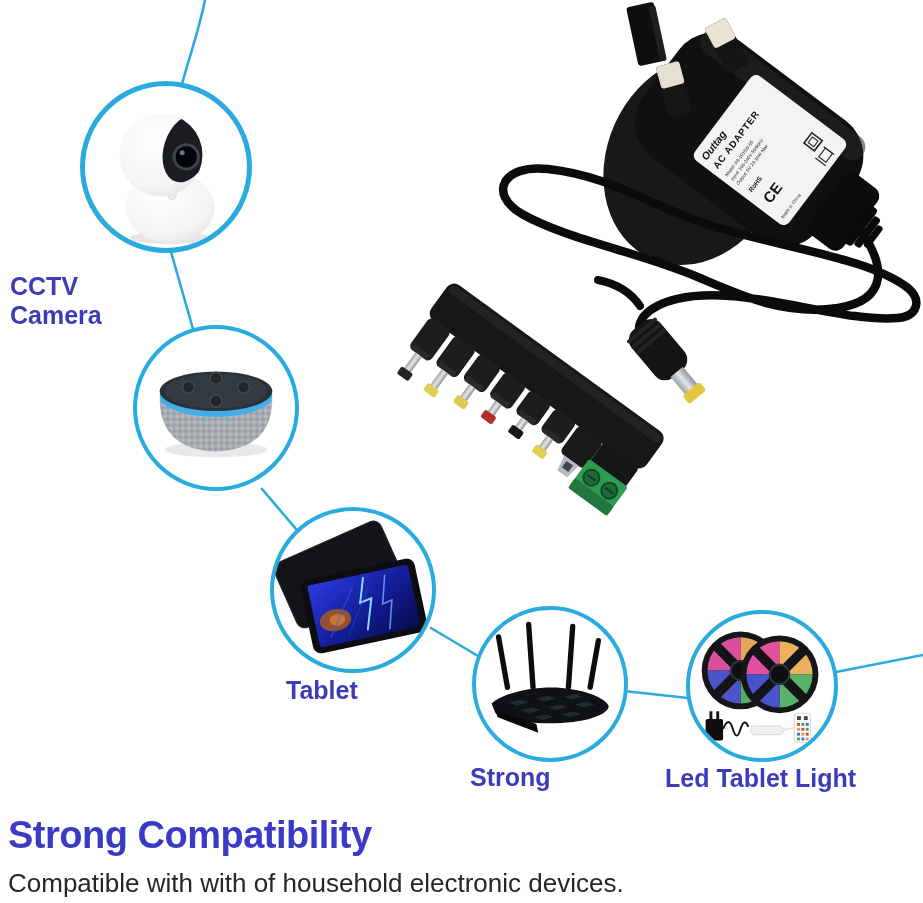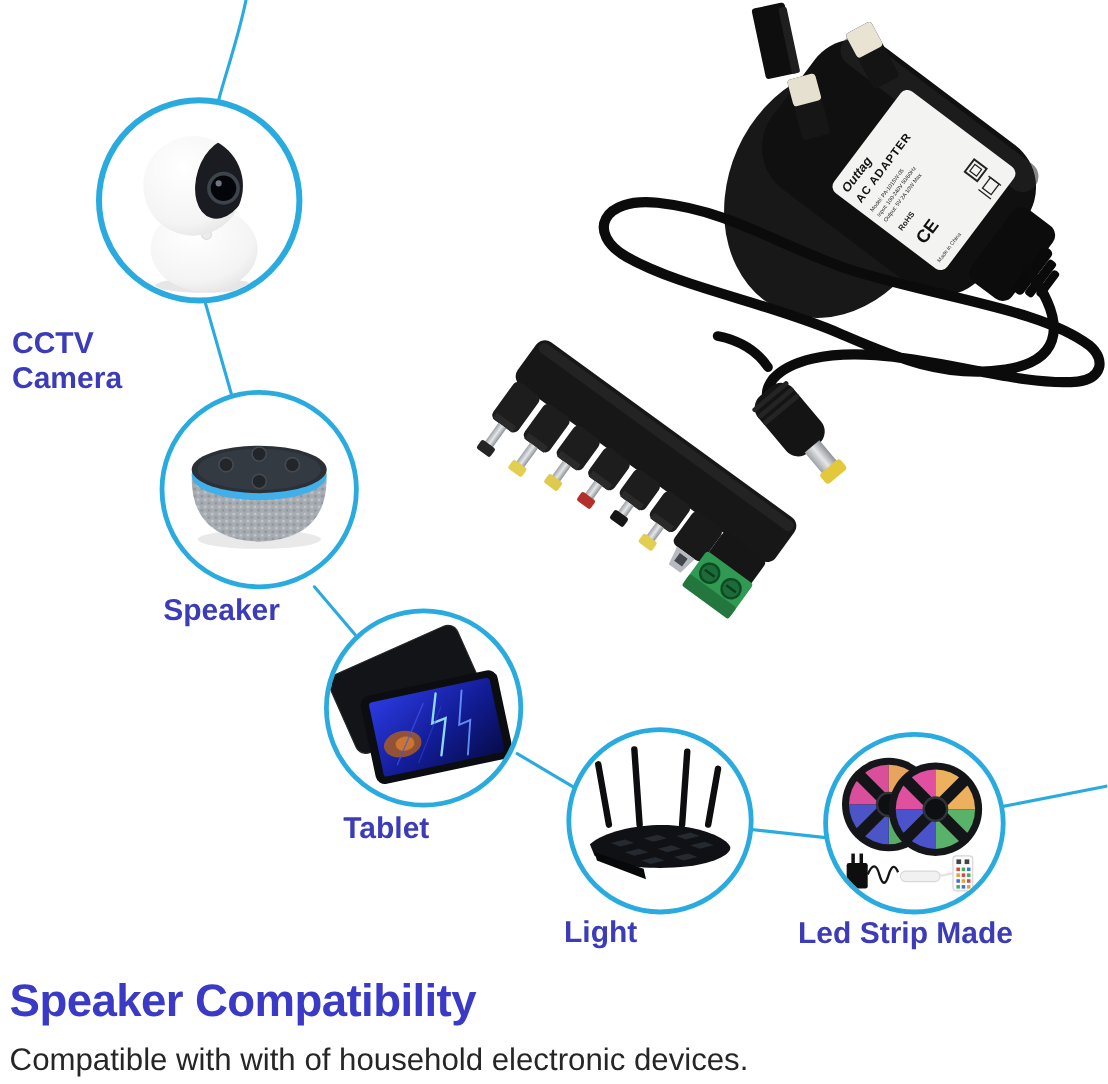--- a/index.html
+++ b/index.html
@@ -214,21 +214,20 @@
       <ellipse cx="80" cy="63" rx="57" ry="20" fill="#2b3036"></ellipse>
       <ellipse cx="80" cy="63" rx="52" ry="17.5" fill="#343a41"></ellipse>
       <g fill="#22262b" stroke="#454b52" stroke-width="1.3">
         <circle cx="52" cy="59" r="6"></circle>
           <circle cx="108" cy="59" r="6"></circle>
           <circle cx="80" cy="50" r="6"></circle>
           <circle cx="80" cy="73" r="6"></circle>
       </g>
     </svg>
   </div>
-  <div class="device-label" style="left:136px;top:495px;width:160px;">Speaker</div>
 
   <div class="device-circle" style="left:270px;top:507px;width:166px;height:166px;">
     <svg viewBox="0 0 160 160">
       <g transform="rotate(-24 66 62)">
         <rect x="6" y="28" width="118" height="72" rx="9" fill="#131417" stroke="#24262a"></rect>
       </g>
       <g transform="rotate(-12 92 96)">
         <rect x="32" y="58" width="118" height="76" rx="8" fill="#0c0d10"></rect>
         <rect x="39" y="64" width="104" height="64" rx="3" fill="url(#scr)"></rect>
         <ellipse cx="60" cy="104" rx="16" ry="11" fill="#a85a22" opacity="0.85"></ellipse>
@@ -259,21 +258,21 @@
           <path d="M62 91 l12 -3 l8 3 l-12 3 Z"></path>
           <path d="M90 89 l12 -3 l8 3 l-12 3 Z"></path>
         <path d="M46 103 l12 -3 l8 3 l-12 3 Z"></path>
           <path d="M74 100 l12 -3 l8 3 l-12 3 Z"></path>
           <path d="M102 97 l12 -3 l8 3 l-12 3 Z"></path>
         <path d="M60 110 l12 -3 l8 3 l-12 3 Z"></path>
           <path d="M88 107 l12 -3 l8 3 l-12 3 Z"></path>
       </g>
     </svg>
   </div>
-  <div class="device-label" style="left:470px;top:763px;width:160px;">Light</div>
+  <div class="device-label" style="left:470px;top:763px;width:160px;">Strong</div>
 
   <div class="device-circle" style="left:686px;top:610px;width:152px;height:152px;">
     <svg viewBox="0 0 148 148">
       <g transform="translate(52,58)">
         <circle r="40" fill="#151619"></circle>
         <path d="M0 0 L-34 0 A34 34 0 0 1 0 -34 Z" fill="#d94f9b"></path>
           <path d="M0 0 L0 -34 A34 34 0 0 1 34 0 Z" fill="#e8a45e"></path>
         <path d="M0 0 L34 0 A34 34 0 0 1 0 34 Z" fill="#57ad67"></path>
           <path d="M0 0 L0 34 A34 34 0 0 1 -34 0 Z" fill="#4c55c8"></path>
         <rect x="-38" y="-5" width="76" height="10" fill="#131417" transform="rotate(45)"></rect>
@@ -310,18 +309,18 @@
           <rect x="110" y="122" width="3" height="3" fill="#3f6fd8"></rect>
             <rect x="114.5" y="122" width="3" height="3" fill="#e0a23a"></rect>
             <rect x="119" y="122" width="3" height="3" fill="#d8463c"></rect>
           <rect x="110" y="127" width="3" height="3" fill="#3fae5a"></rect>
             <rect x="114.5" y="127" width="3" height="3" fill="#3f6fd8"></rect>
             <rect x="119" y="127" width="3" height="3" fill="#e0a23a"></rect>
         </g>
       </g>
     </svg>
   </div>
-  <div class="device-label" style="left:665px;top:764px;width:200px;">Led Strip Made</div>
-
-  <div id="footer-heading">Speaker Compatibility</div>
+  <div class="device-label" style="left:665px;top:764px;width:200px;">Led Tablet Light</div>
+
+  <div id="footer-heading">Strong Compatibility</div>
   <div id="footer-subtitle">Compatible with with of household electronic devices.</div>
 
 </div>
 
 </body></html>

